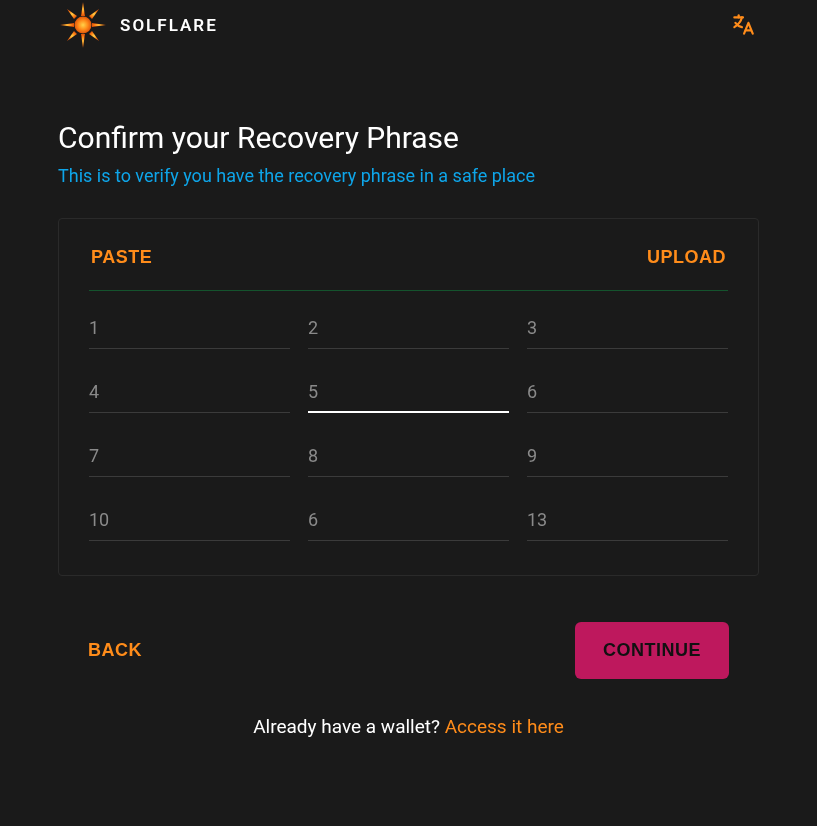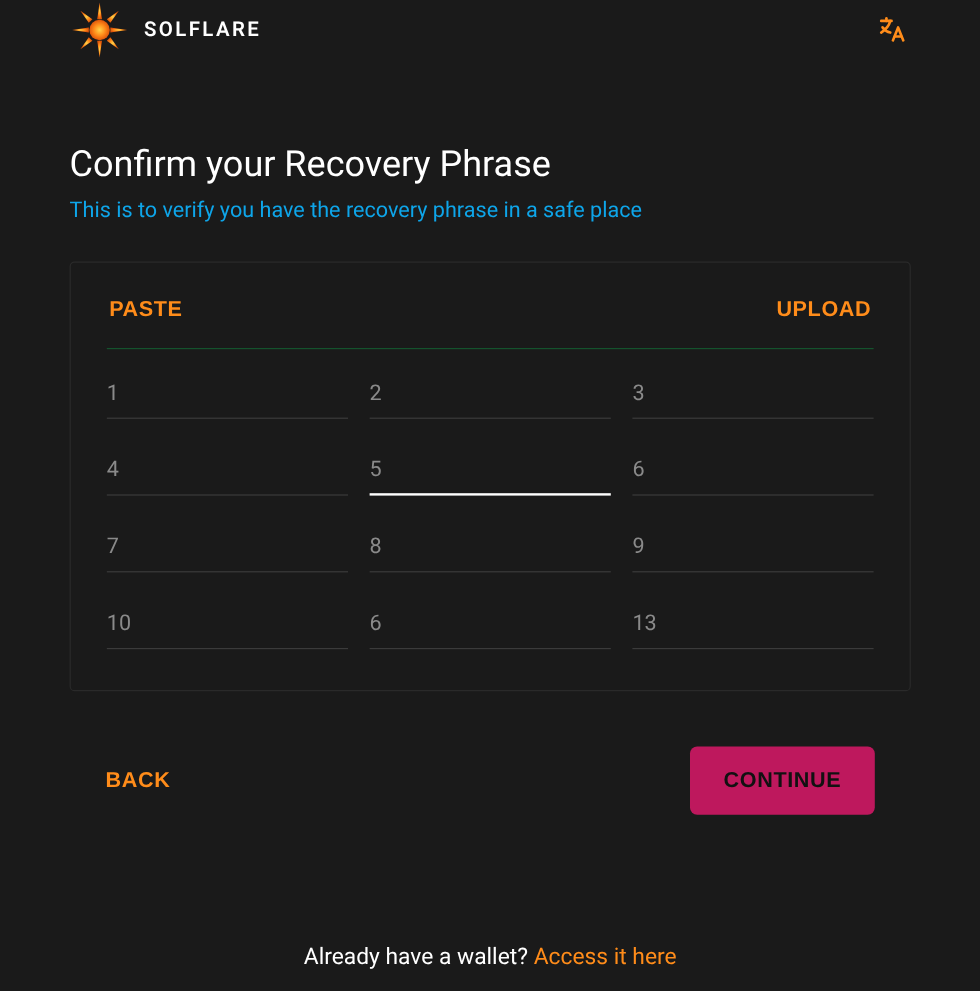--- a/index.html
+++ b/index.html
@@ -134,21 +134,21 @@
       border-radius: 6px;
       font-weight: 700;
       font-size: 18px;
       padding: 18px 28px;
       letter-spacing: 0.5px;
       cursor: pointer;
     }
 
     .footer-line {
       text-align: center;
-      margin-top: 106px;
+      margin-top: 36px;
       font-size: 19px;
       color: #fff;
     }
     .footer-line a {
       color: #ff8c1a;
       text-decoration: none;
       cursor: pointer;
     }
   </style>
 </head>

